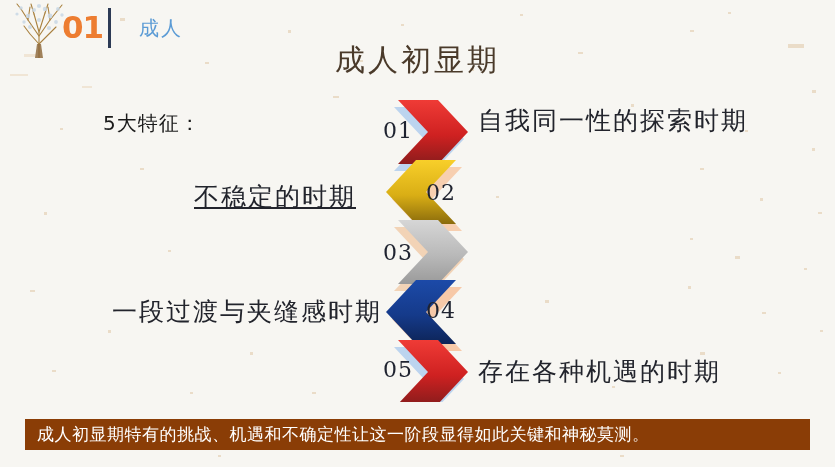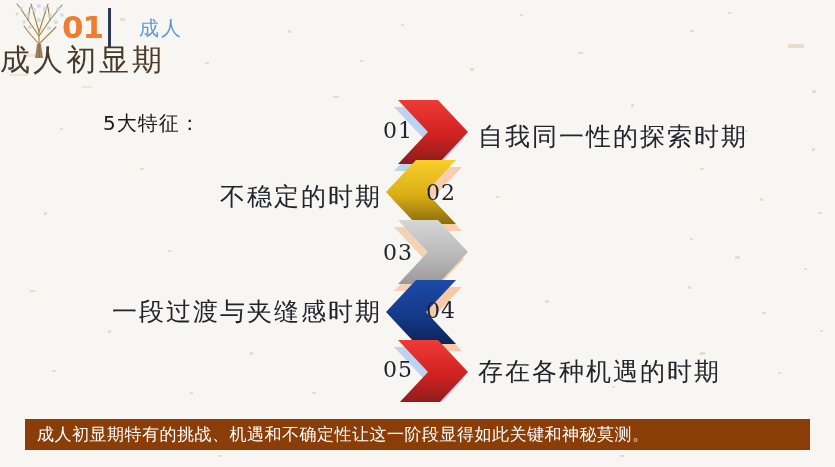--- a/index.html
+++ b/index.html
@@ -74,21 +74,21 @@
     letter-spacing: 2px;
     line-height: 1.2;
   }
 
   
   .slide-title {
     position: absolute;
     left: 0;
     top: 40px;
     width: 835px;
-    text-align: left;
+    text-align: center;
     font-family: "DejaVu Serif", "Liberation Serif", serif;
     font-size: 30px;
     color: #4a3a2a;
     letter-spacing: 3px;
   }
 
   
   .lead-in {
     position: absolute;
     left: 103px;
@@ -127,22 +127,22 @@
     position: absolute;
     font-family: "DejaVu Serif", "Liberation Serif", serif;
     font-size: 25px;
     color: #22242c;
     letter-spacing: 2px;
     white-space: nowrap;
   }
   .desc-right { text-align: left; }
   .desc-left  { text-align: right; }
 
-  .d1 { left: 478px; top: 120px; }
-  .d2 { right: 453px; top: 180px; }
+  .d1 { left: 478px; top: 104px; }
+  .d2 { right: 479px; top: 180px; text-decoration: underline; }
   .d3 { left: 478px; top: 240px; }
   .d4 { right: 453px; top: 295px; }
   .d5 { left: 478px; top: 355px; }
 
   
   .banner {
     position: absolute;
     left: 25px;
     top: 419px;
     width: 785px;

